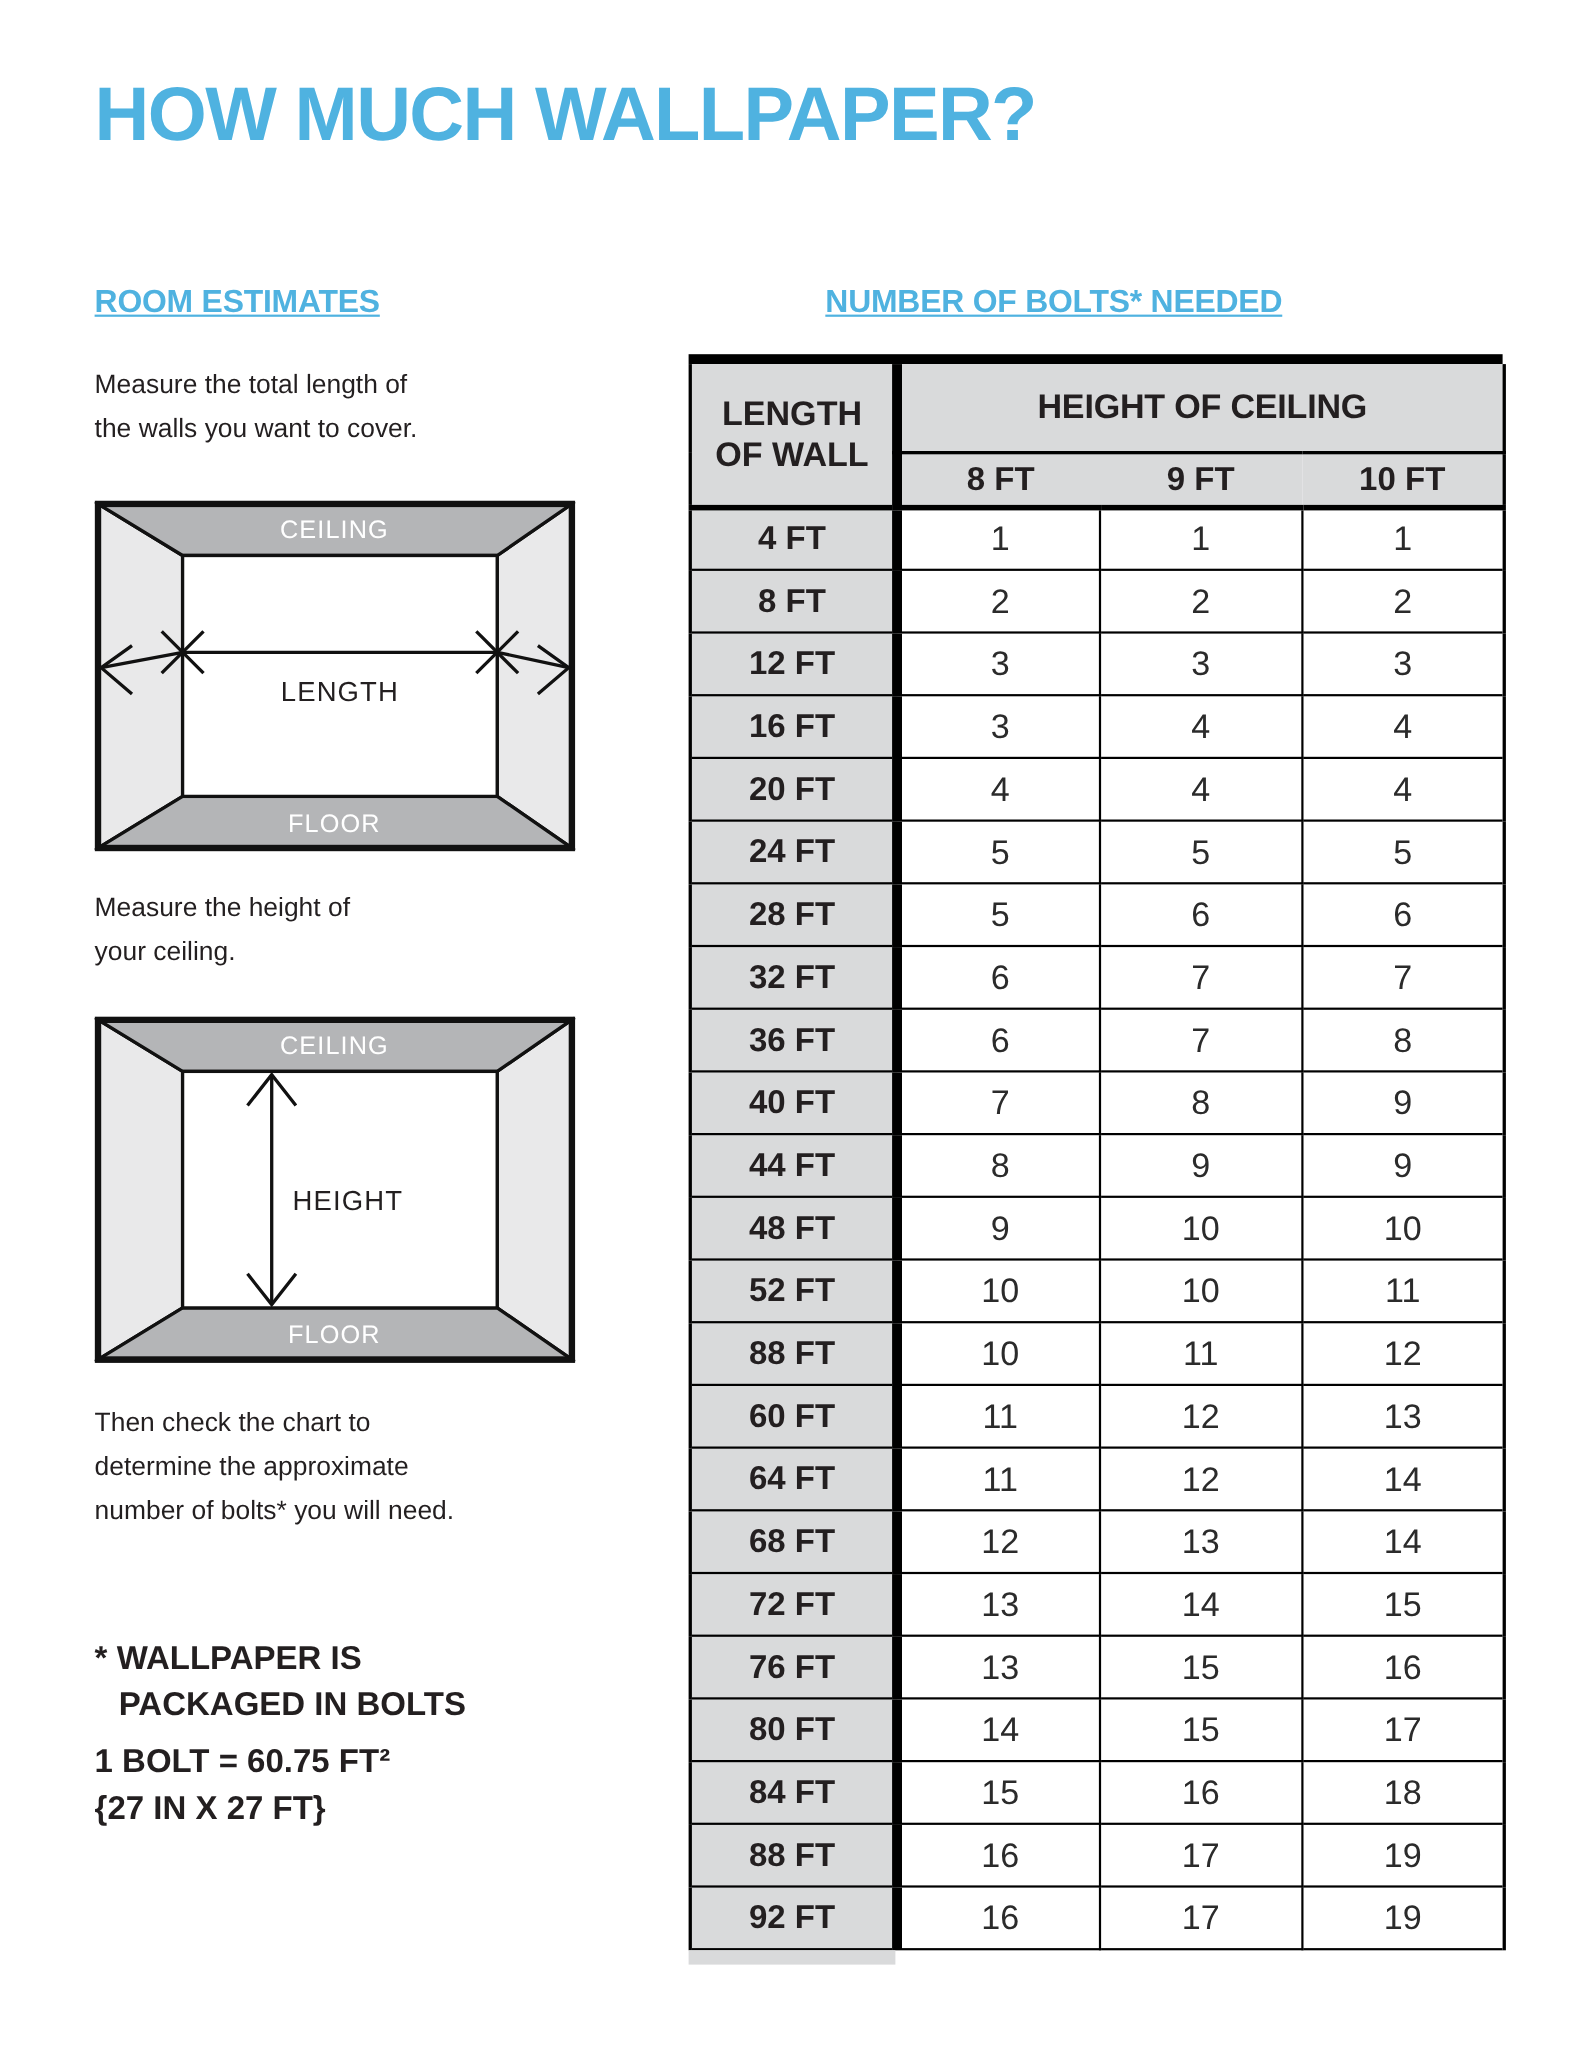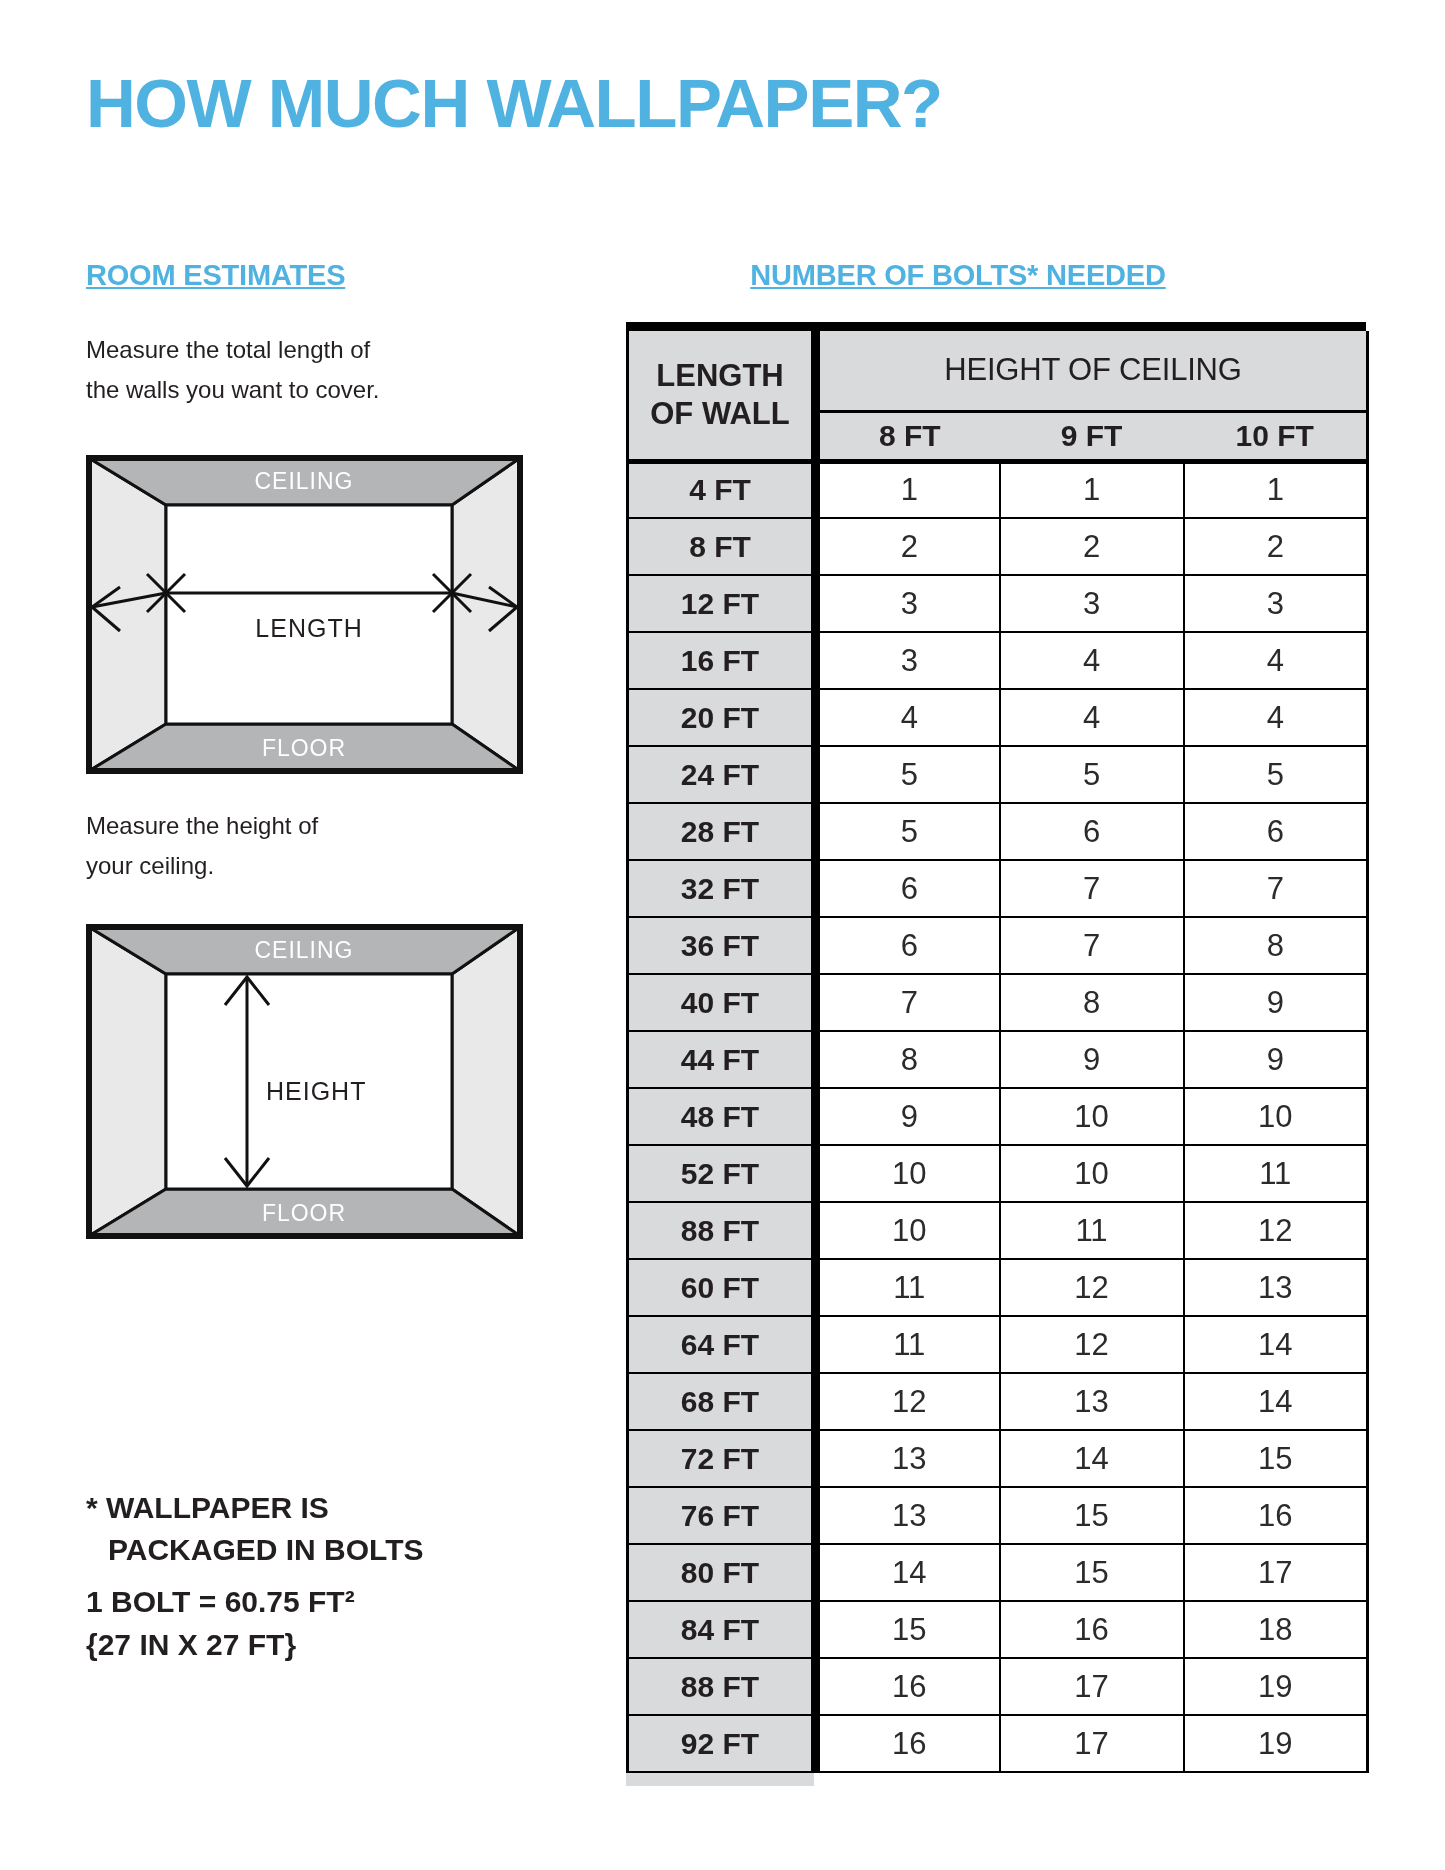--- a/index.html
+++ b/index.html
@@ -41,21 +41,21 @@
   th,td{padding:0; text-align:center; vertical-align:middle;}
   thead tr.group-row{height:80px;}
   thead tr.ft-row{height:50px;}
   tbody tr{height:57px;}
   th.corner{
     background:#d9dadb; border-left:3px solid #000; border-right:9px solid #000;
     border-bottom:5px solid #000; font-size:31px; font-weight:bold; line-height:38px;
   }
   th.group{
     background:#d9dadb; border-right:3px solid #000; border-bottom:3px solid #000;
-    font-size:31px; font-weight:normal; letter-spacing:-0.2px;
+    font-size:31px; font-weight:bold; letter-spacing:-0.2px;
   }
   th.ft{
     background:#d9dadb; border-bottom:5px solid #000; font-size:30px; font-weight:bold;
   }
   th.ft.lastcol{border-right:3px solid #000;}
   tbody th.rlabel{
     background:#d9dadb; border-left:3px solid #000; border-right:9px solid #000;
     border-bottom:2px solid #000; font-size:30px; font-weight:bold;
   }
   tbody td{
@@ -119,20 +119,25 @@
     <g stroke="#111" stroke-width="3" fill="none">
       <line x1="161" y1="53" x2="161" y2="262"></line>
       <polyline points="139,81 161,53 183,81"></polyline>
       <polyline points="139,234 161,262 183,234"></polyline>
     </g>
     <text class="band-label" x="218" y="34" text-anchor="middle">CEILING</text>
     <text class="band-label" x="218" y="297" text-anchor="middle">FLOOR</text>
     <text class="dim-label" x="180" y="176" text-anchor="start">HEIGHT</text>
   </svg>
 
+  <div class="abs para" id="para3">
+    <div>Then check the chart to</div>
+    <div>determine the approximate</div>
+    <div>number of bolts* you will need.</div>
+  </div>
 
   <div class="abs note" id="footnote">
     <div><span>*</span>&nbsp;<span>WALLPAPER IS</span></div>
     <div class="indent">PACKAGED IN BOLTS</div>
   </div>
 
   <div class="abs note" id="bolt-note">
     <div>1 BOLT = 60.75 FT²</div>
     <div>{27 IN X 27 FT}</div>
   </div>

